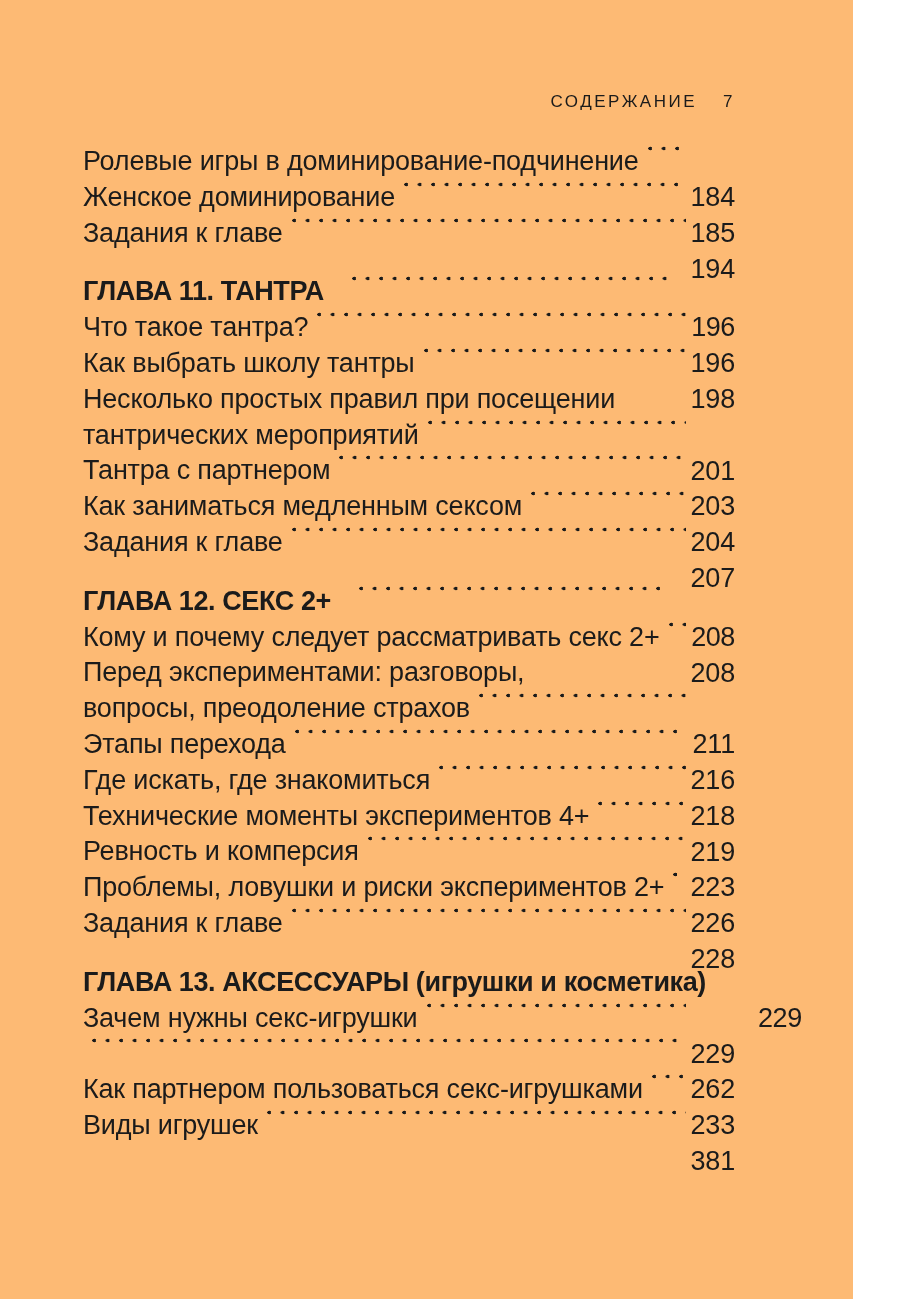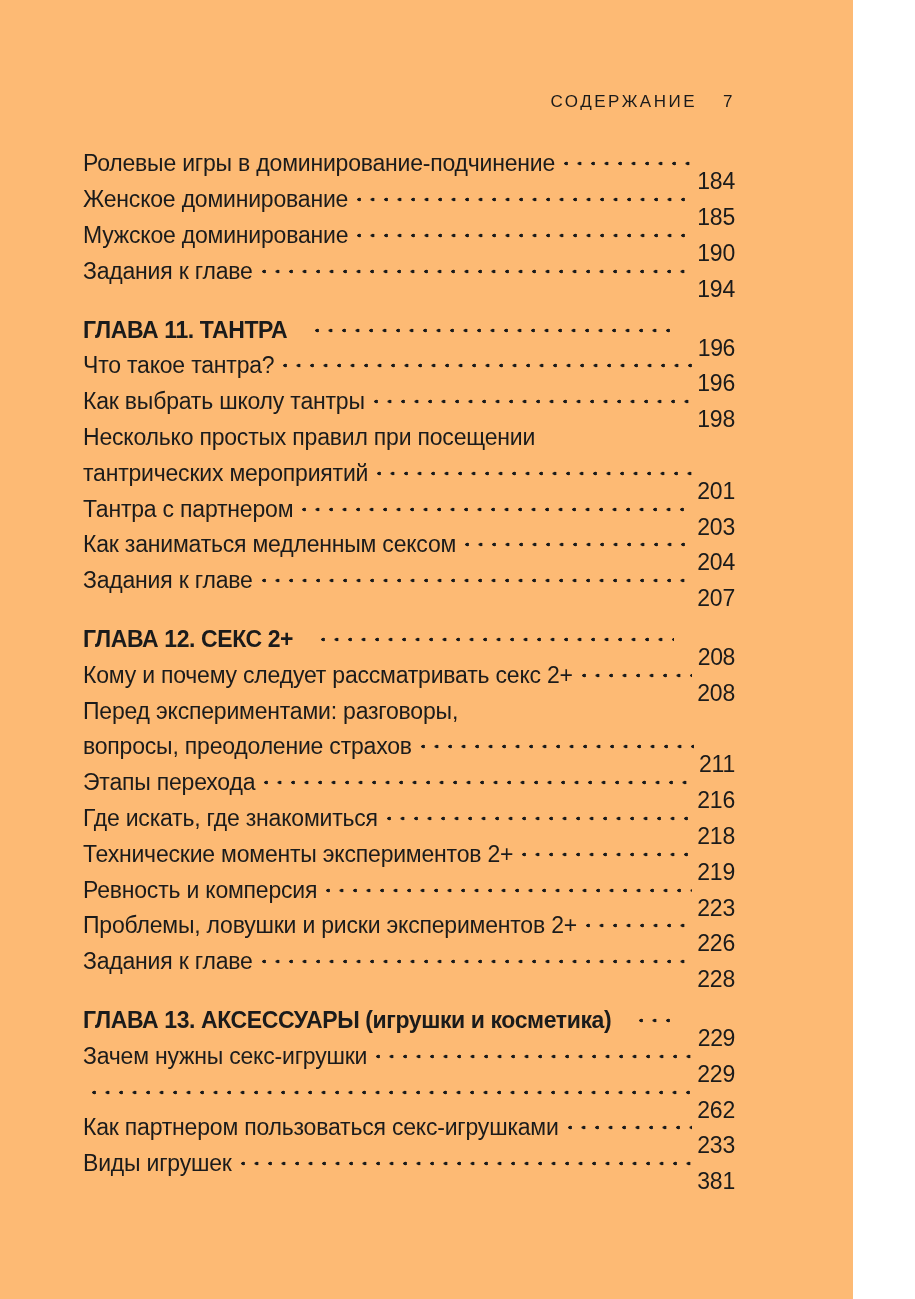--- a/index.html
+++ b/index.html
@@ -28,23 +28,23 @@
     letter-spacing: 2.5px;
   }
   .toc {
     position: absolute;
     top: 146px;
     left: 83px;
     right: 118px;
   }
   .row {
     display: flex;
-    align-items: center;
+    align-items: flex-start;
     height: 35.8px;
-    font-size: 23px;
+    font-size: 27px;
     letter-spacing: -0.2px;
     white-space: nowrap;
   }
   .row.gap { margin-top: 23px; gap: 19px; }
   .row.bold { font-weight: bold; letter-spacing: -0.4px; }
   .leader {
     flex: 1 1 auto;
     height: 5px;
     margin: 0 5px 0 9px;
     background-image: radial-gradient(circle at 2.2px 2.5px, #1b1b1b 1.7px, rgba(0,0,0,0) 2.1px);
@@ -70,25 +70,20 @@
   <div class="toc" id="toc-rows">
       <div class="row">
         <span class="text">Ролевые игры в доминирование-подчинение</span>
         <div class="leader"></div>
         <span class="pagenum">184</span>
       </div>
       <div class="row">
         <span class="text">Женское доминирование</span>
         <div class="leader"></div>
         <span class="pagenum">185</span>
-      </div>
-      <div class="row">
-        <span class="text">Мужское доминирование</span>
-        <div class="leader"></div>
-        <span class="pagenum">190</span>
       </div>
       <div class="row">
         <span class="text">Задания к главе</span>
         <div class="leader"></div>
         <span class="pagenum">194</span>
       </div>
       <div class="row bold gap">
         <span class="text">ГЛАВА 11. ТАНТРА</span>
         <div class="leader"></div>
         <span class="pagenum">196</span>
@@ -148,21 +143,21 @@
         <span class="text">Этапы перехода</span>
         <div class="leader"></div>
         <span class="pagenum">216</span>
       </div>
       <div class="row">
         <span class="text">Где искать, где знакомиться</span>
         <div class="leader"></div>
         <span class="pagenum">218</span>
       </div>
       <div class="row">
-        <span class="text">Технические моменты экспериментов 2+</span>
+        <span class="text">Технические моменты экспериментов 4+</span>
         <div class="leader"></div>
         <span class="pagenum">219</span>
       </div>
       <div class="row">
         <span class="text">Ревность и комперсия</span>
         <div class="leader"></div>
         <span class="pagenum">223</span>
       </div>
       <div class="row">
         <span class="text">Проблемы, ловушки и риски экспериментов 2+</span>

